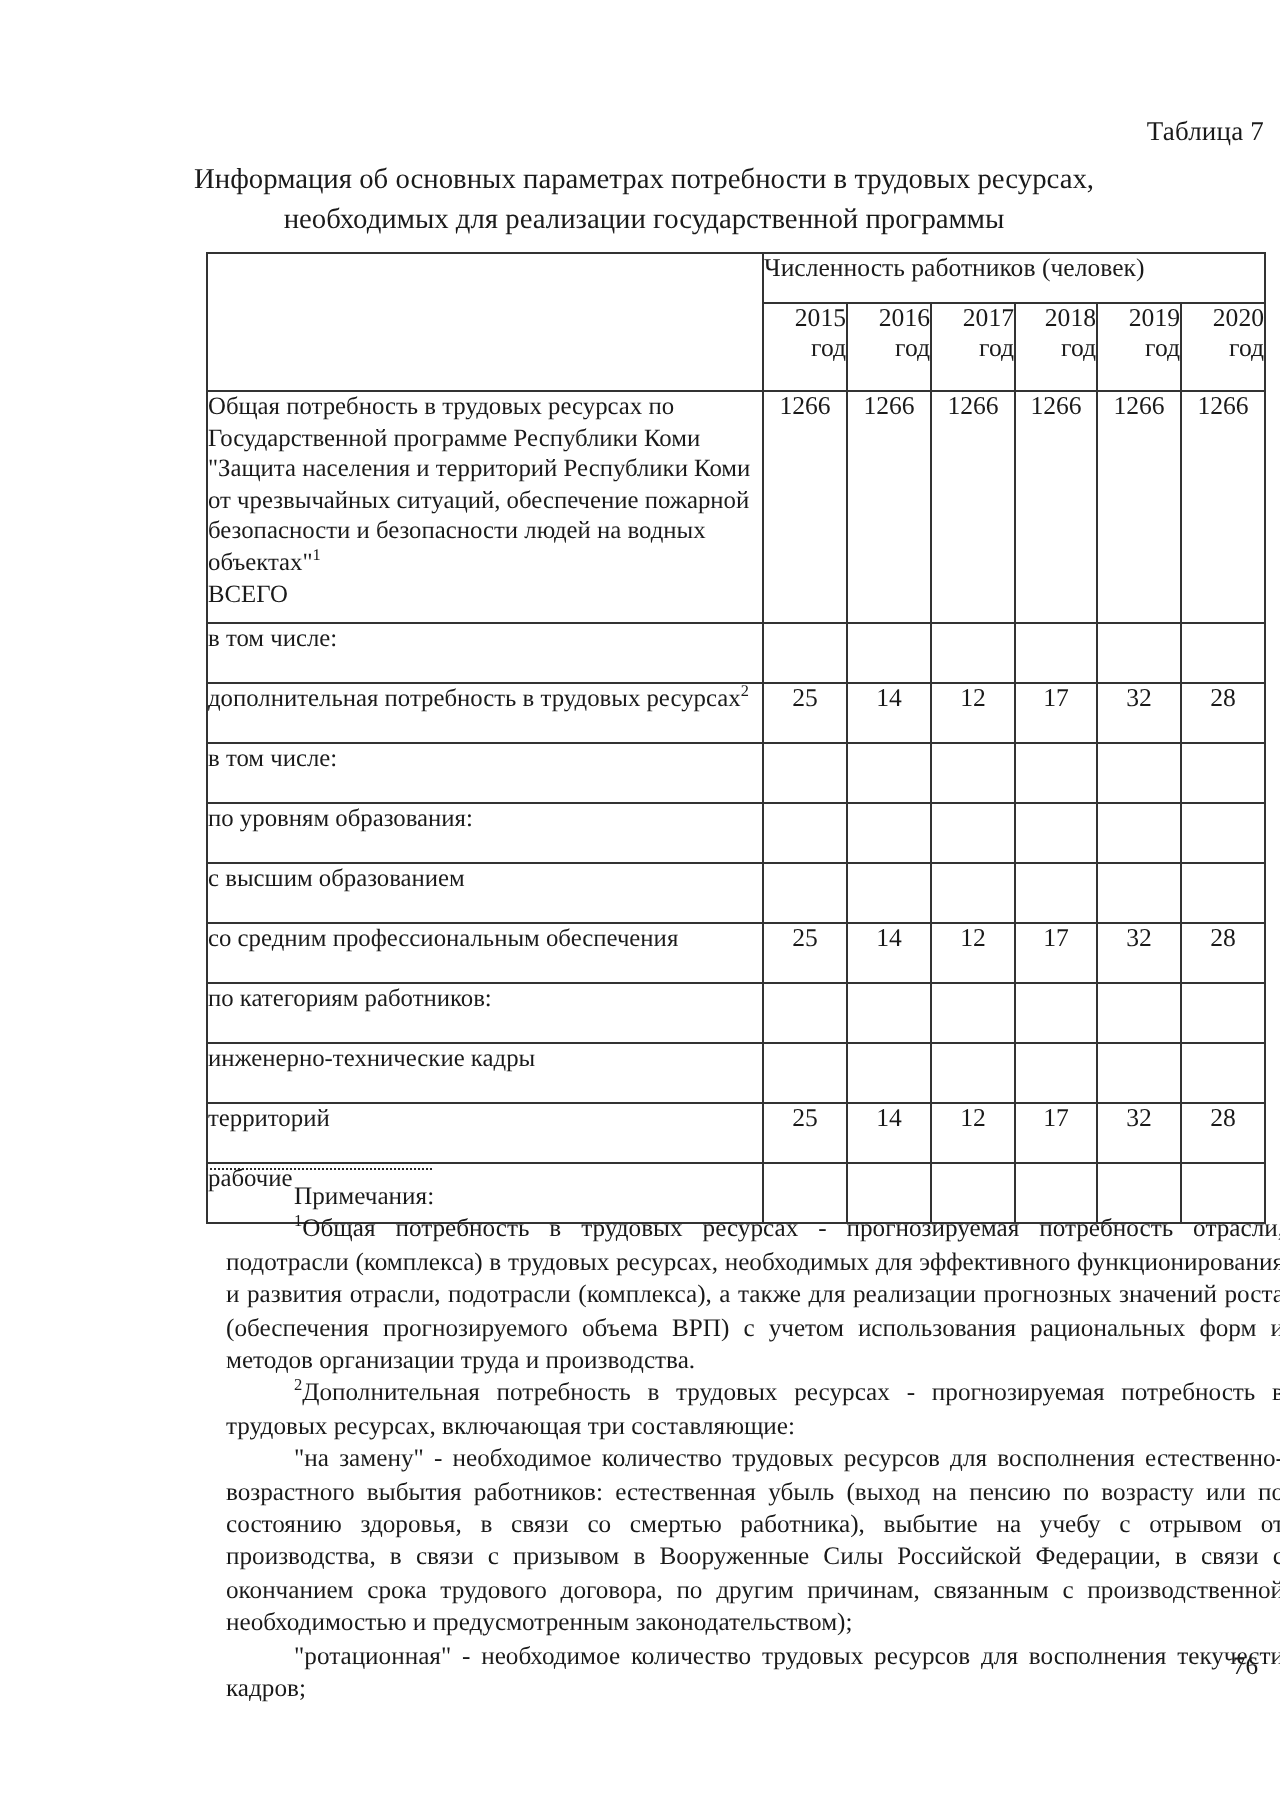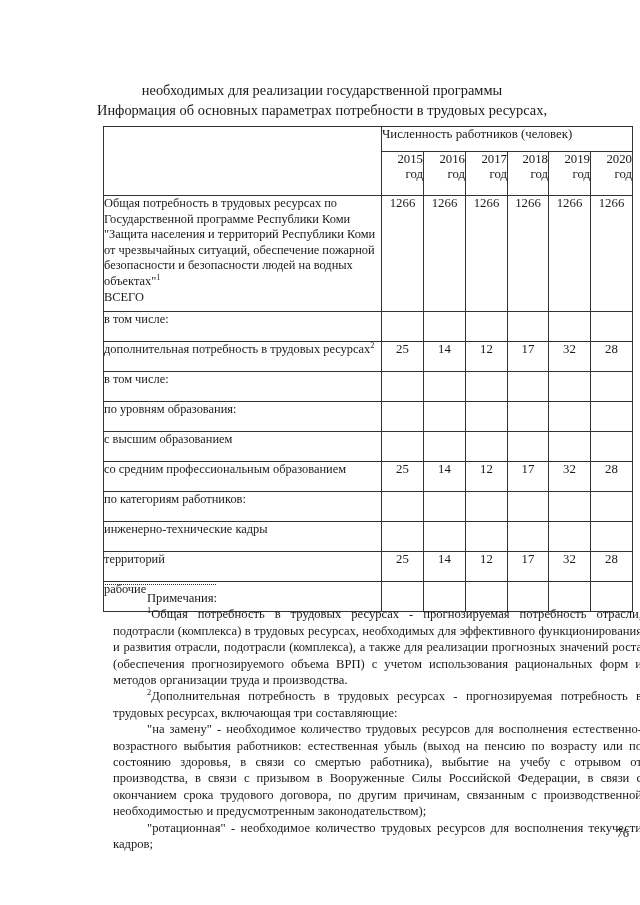--- a/index.html
+++ b/index.html
@@ -136,24 +136,25 @@
     width: 617px;
     text-align: right;
     font-size: 12.6px;
   }
 </style>
 </head>
 <body>
 
 <div class="page">
 
+  <div class="table-number">Таблица 7</div>
 
   <div class="doc-title">
+    <span class="ln">Информация об основных параметрах потребности в трудовых ресурсах,</span>
     <span class="ln">необходимых для реализации государственной программы</span>
-    <span class="ln">Информация об основных параметрах потребности в трудовых ресурсах,</span>
   </div>
 
   <div class="tbl-wrap">
     <table class="main">
       <colgroup>
         <col style="width:278px">
         <col style="width:42px">
         <col style="width:42px">
         <col style="width:42px">
         <col style="width:41px">
@@ -241,21 +242,21 @@
           <tr class="row-h-std">
             <td class="cell-label"><span>с высшим образованием</span></td>
             <td class="cell-num"></td>
             <td class="cell-num"></td>
             <td class="cell-num"></td>
             <td class="cell-num"></td>
             <td class="cell-num"></td>
             <td class="cell-num"></td>
           </tr>
           <tr class="row-h-std">
-            <td class="cell-label"><span>со средним профессиональным образованием</span></td>
+            <td class="cell-label"><span>со средним профессиональным обеспечения</span></td>
             <td class="cell-num">25</td>
             <td class="cell-num">14</td>
             <td class="cell-num">12</td>
             <td class="cell-num">17</td>
             <td class="cell-num">32</td>
             <td class="cell-num">28</td>
           </tr>
           <tr class="row-h-std">
             <td class="cell-label"><span>по категориям работников:</span></td>
             <td class="cell-num"></td>

